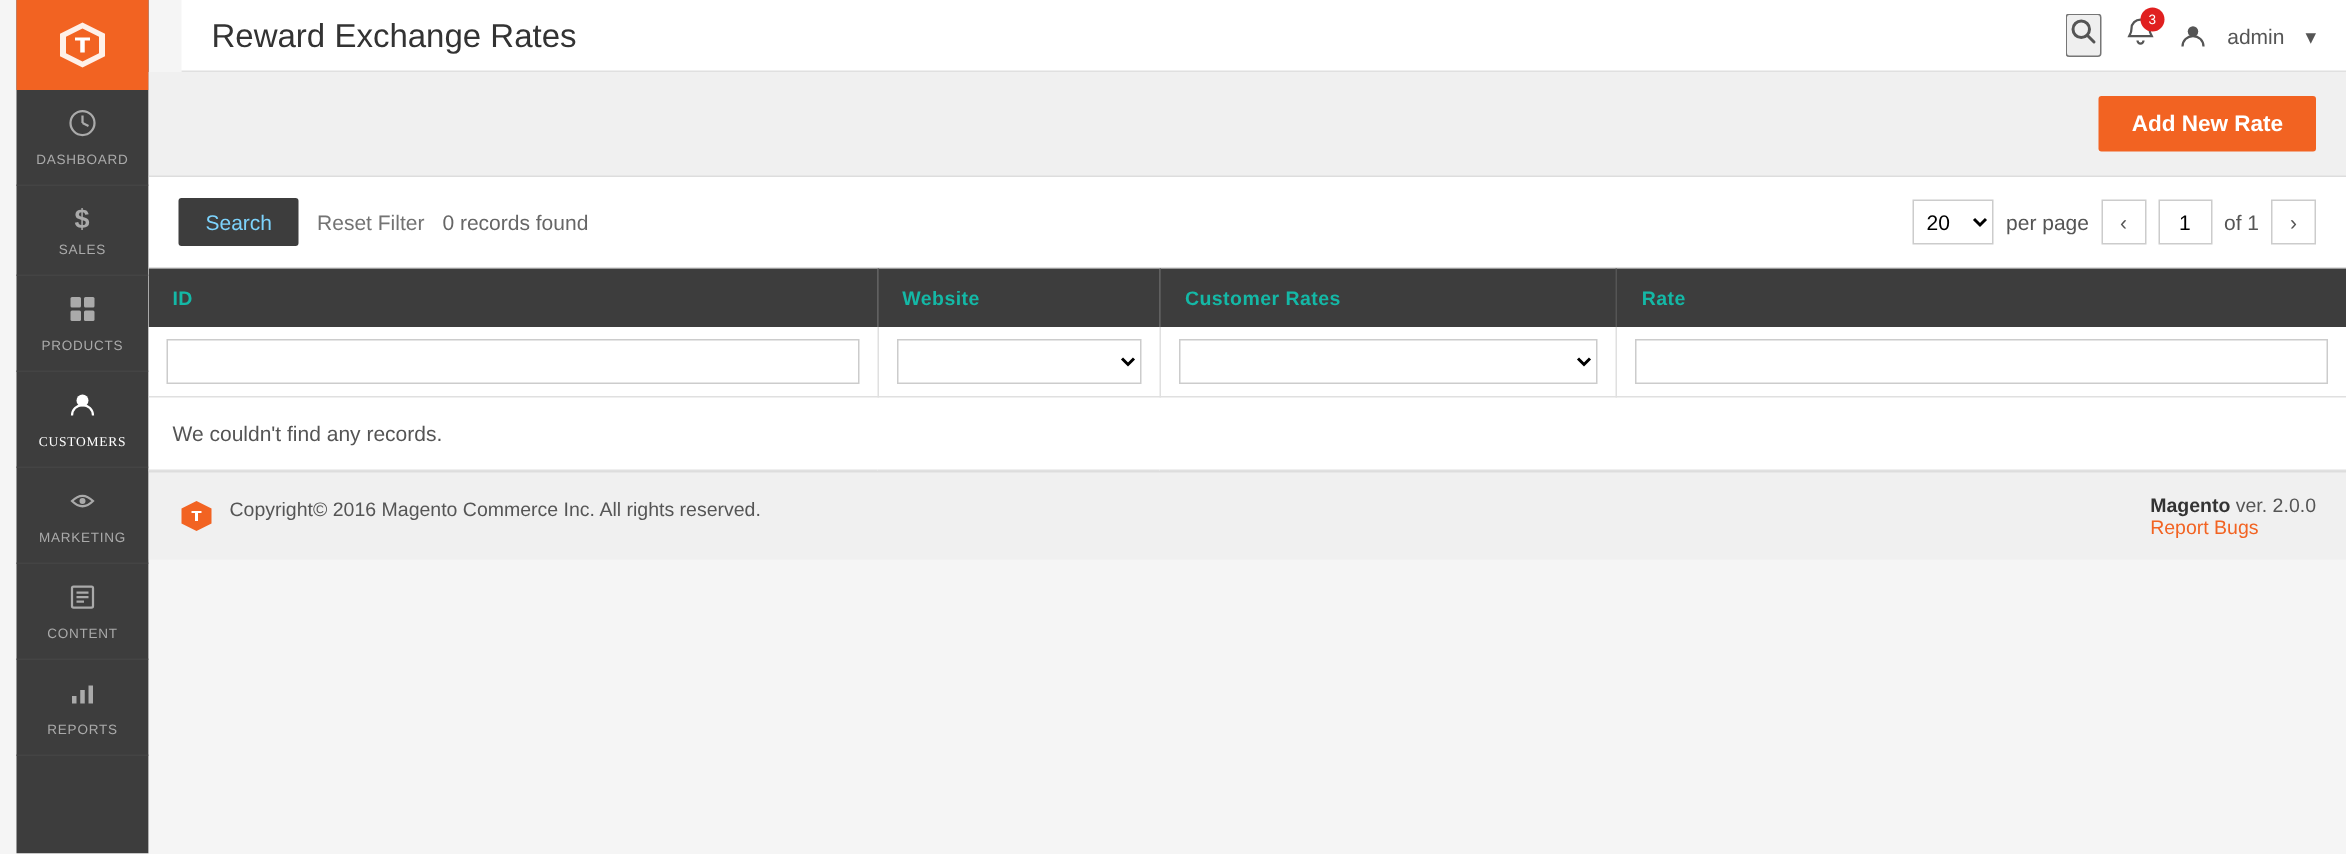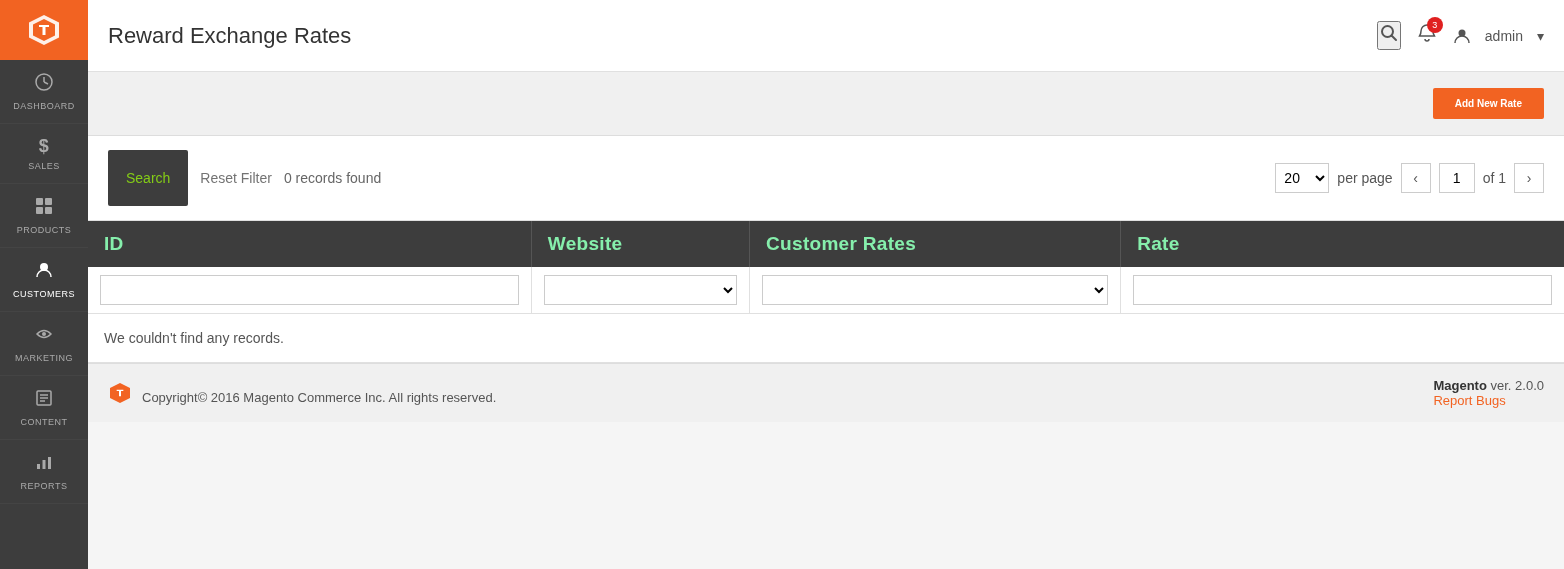--- a/index.html
+++ b/index.html
@@ -7,20 +7,21 @@
 
     
     .sidebar {
       width: 88px;
       background: #3d3d3d;
       display: flex;
       flex-direction: column;
       align-items: center;
       padding-top: 0;
       flex-shrink: 0;
+      margin-left: 11px;
     }
     .sidebar-logo {
       width: 88px;
       height: 60px;
       background: #f26322;
       display: flex;
       align-items: center;
       justify-content: center;
       cursor: pointer;
     }
@@ -32,41 +33,42 @@
       align-items: center;
       padding: 12px 4px;
       color: #aaa;
       cursor: pointer;
       font-size: 10px;
       text-transform: uppercase;
       letter-spacing: 0.5px;
       gap: 4px;
       border-bottom: 1px solid #444;
     }
-    .sidebar-item.active { color: #fff; }
+    .sidebar-item.active { color: #fff; font-family: Liberation Serif, serif; }
     .sidebar-item-icon { font-size: 18px; }
     .sidebar-item-label { font-size: 9px; text-align: center; }
 
     
     .main {
       flex: 1;
       display: flex;
       flex-direction: column;
       overflow: hidden;
     }
 
     
     .top-header {
       background: #fff;
-      height: 72px;
+      height: 48px;
       display: flex;
       align-items: center;
       padding: 0 20px;
       border-bottom: 1px solid #e0e0e0;
       justify-content: space-between;
+      margin-left: 22px;
     }
     .page-title-text {
       font-size: 22px;
       font-weight: 300;
       color: #333;
     }
     .header-right {
       display: flex;
       align-items: center;
       gap: 16px;
@@ -119,40 +121,40 @@
       padding: 16px 20px;
       display: flex;
       justify-content: flex-end;
       border-bottom: 1px solid #ddd;
     }
     .add-new-rate-btn {
       background: #f26322;
       color: #fff;
       border: none;
       padding: 10px 22px;
-      font-size: 10px;
+      font-size: 15px;
       font-weight: 600;
       cursor: pointer;
       border-radius: 2px;
     }
 
     
     .grid-toolbar {
       background: #fff;
       padding: 14px 20px;
       display: flex;
       align-items: center;
       gap: 12px;
       border-bottom: 1px solid #e0e0e0;
     }
     .search-btn {
       background: #3d3d3d;
-      color: #84cc16;
+      color: #7dd3fc;
       border: none;
-      padding: 20px 18px;
+      padding: 8px 18px;
       font-size: 14px;
       cursor: pointer;
       border-radius: 2px;
     }
     .reset-filter-link {
       color: #737373;
       text-decoration: none;
       font-size: 14px;
       cursor: pointer;
       background: none;
@@ -204,24 +206,24 @@
 
     
     .data-table {
       width: 100%;
       border-collapse: collapse;
       background: #fff;
       margin: 0 0 0 0;
     }
     .data-table th {
       background: #3d3d3d;
-      color: #86efac;
+      color: #14b8a6;
       padding: 12px 16px;
       text-align: left;
-      font-size: 19px;
+      font-size: 13px;
       font-weight: 600;
       letter-spacing: 0.3px;
       border-right: 1px solid #555;
     }
     .data-table th:last-child { border-right: none; }
     .filter-row td {
       padding: 8px 12px;
       background: #fff;
       border-bottom: 1px solid #e0e0e0;
       border-right: 1px solid #e0e0e0;
@@ -255,21 +257,21 @@
     .footer {
       background: #f0f0f0;
       border-top: 1px solid #ddd;
       padding: 14px 20px;
       display: flex;
       justify-content: space-between;
       align-items: center;
     }
     .footer-left {
       display: flex;
-      align-items: flex-end;
+      align-items: flex-start;
       gap: 10px;
       color: #555;
       font-size: 13px;
     }
     .footer-right {
       font-size: 13px;
       color: #555;
     }
     .footer-right strong { color: #333; font-weight: 700; }
     .footer-right a { color: #f26322; text-decoration: none; }

